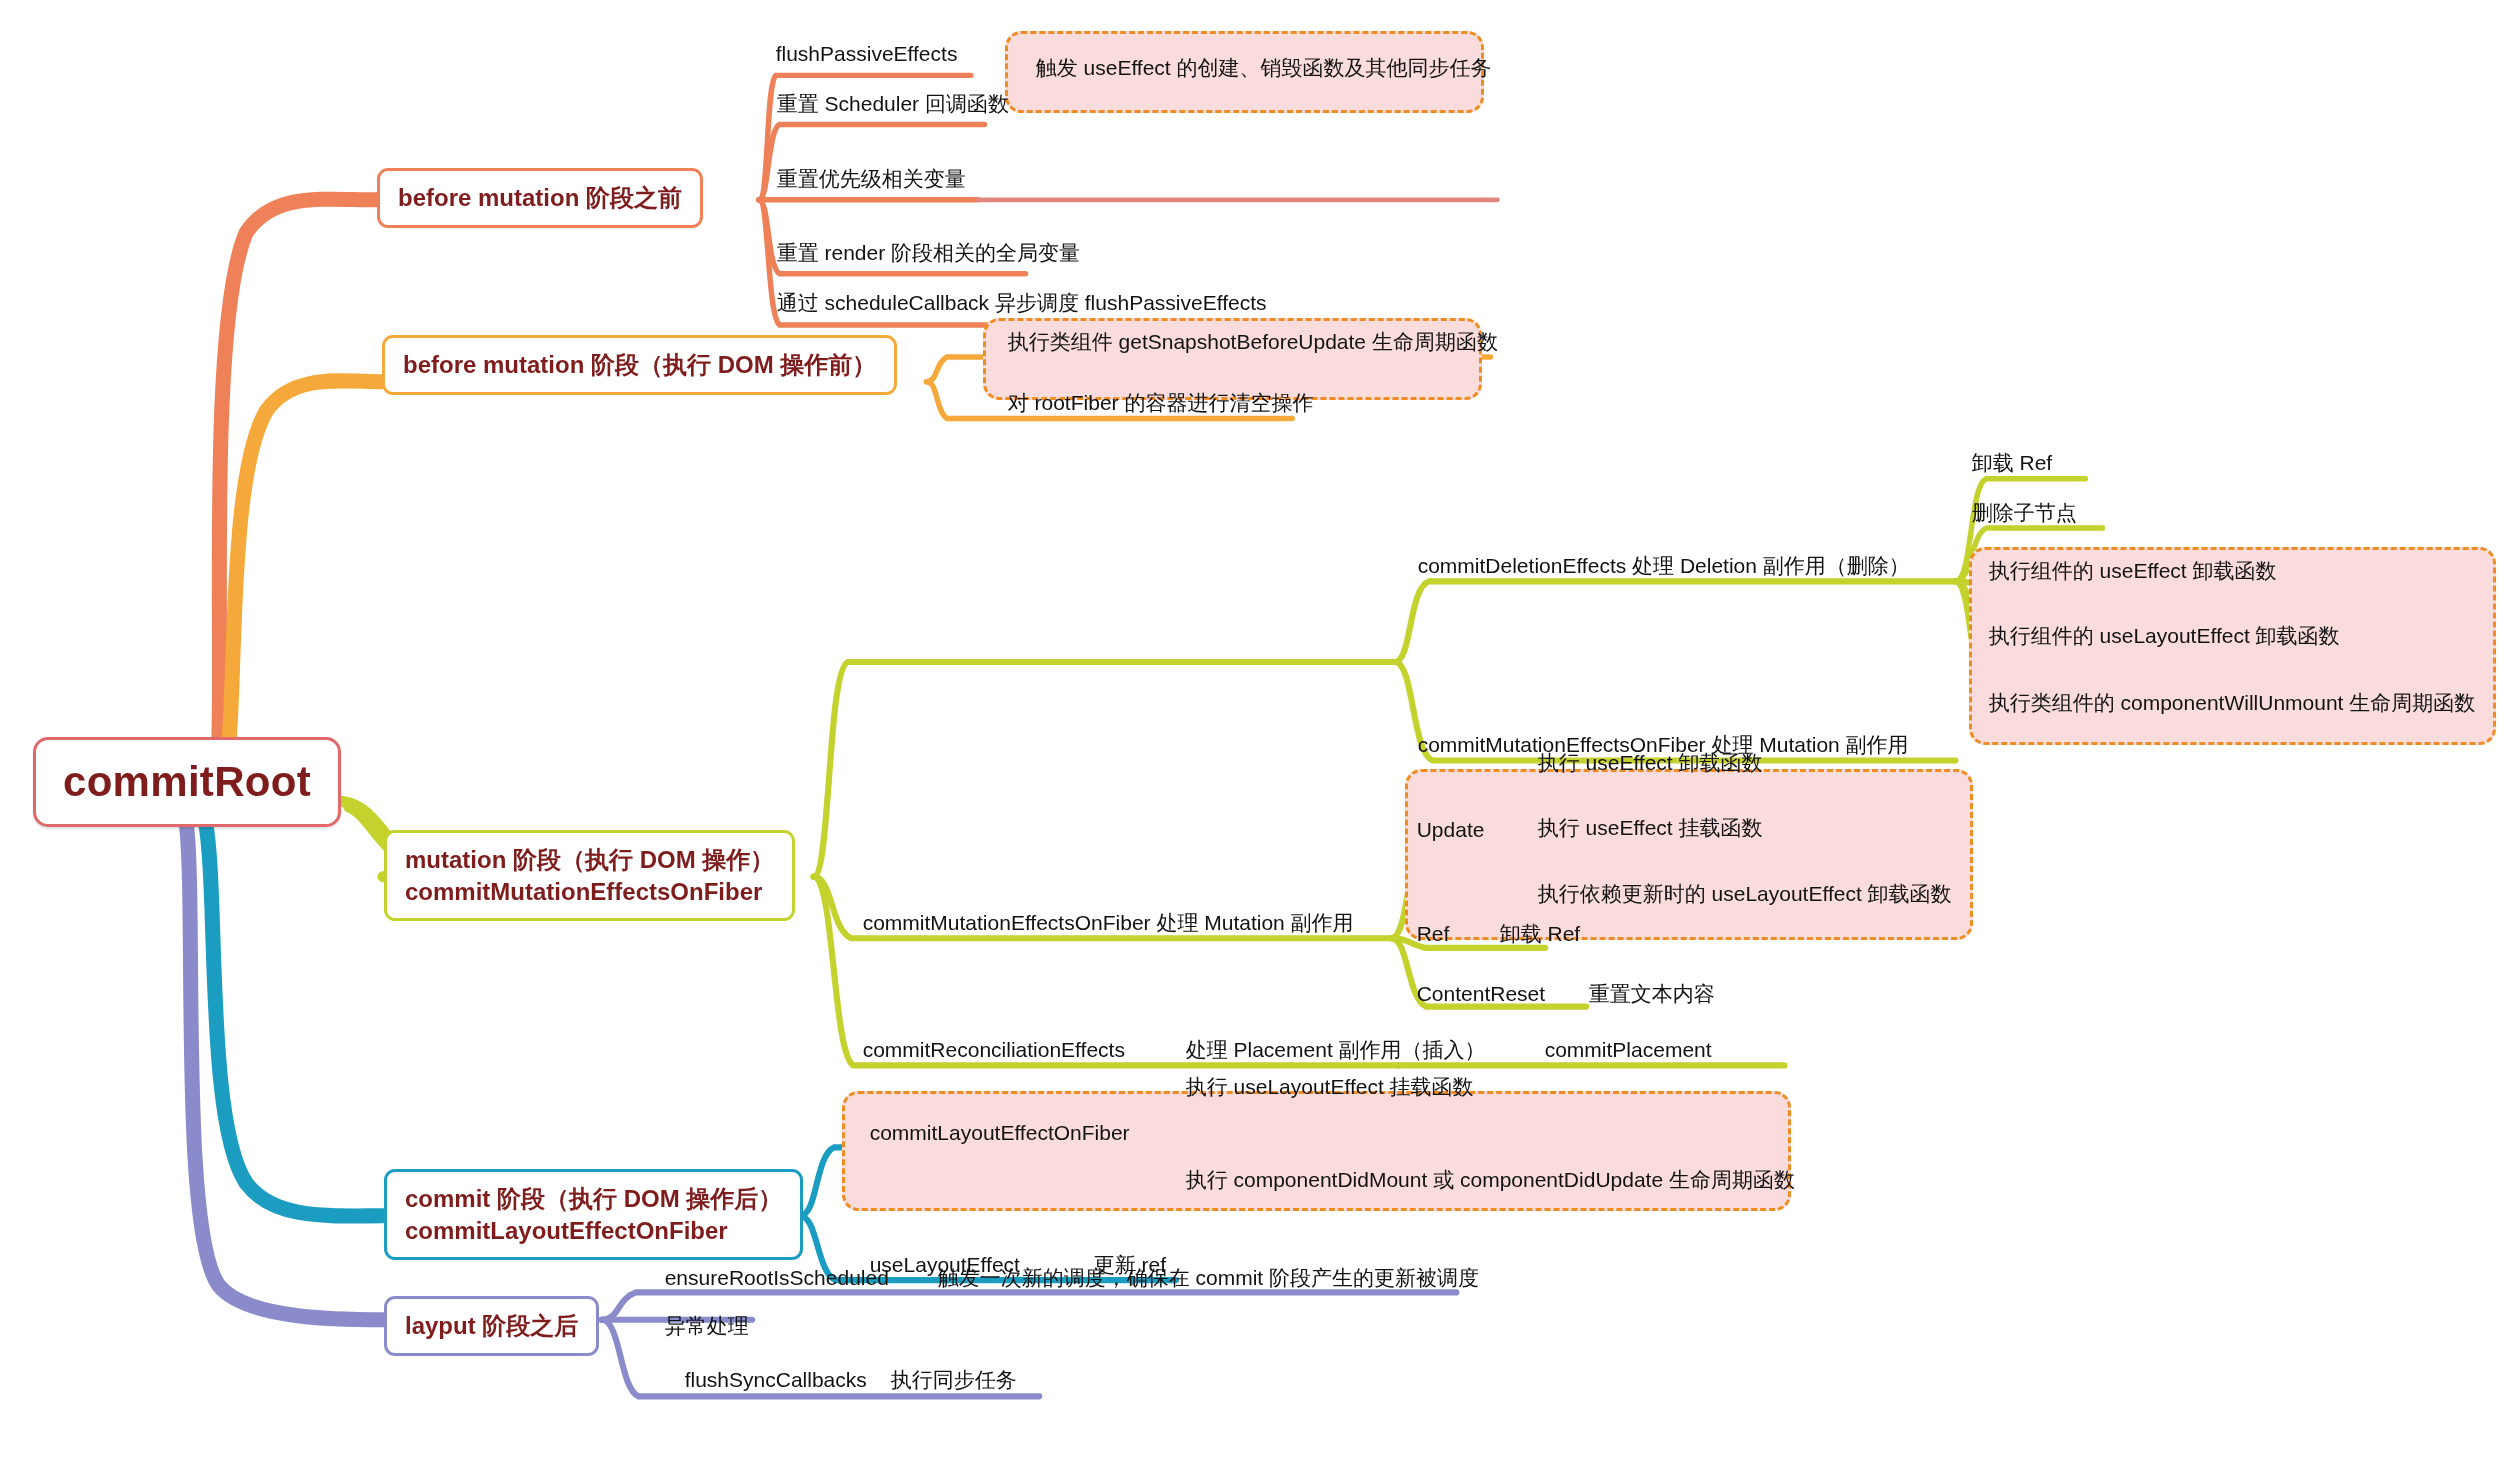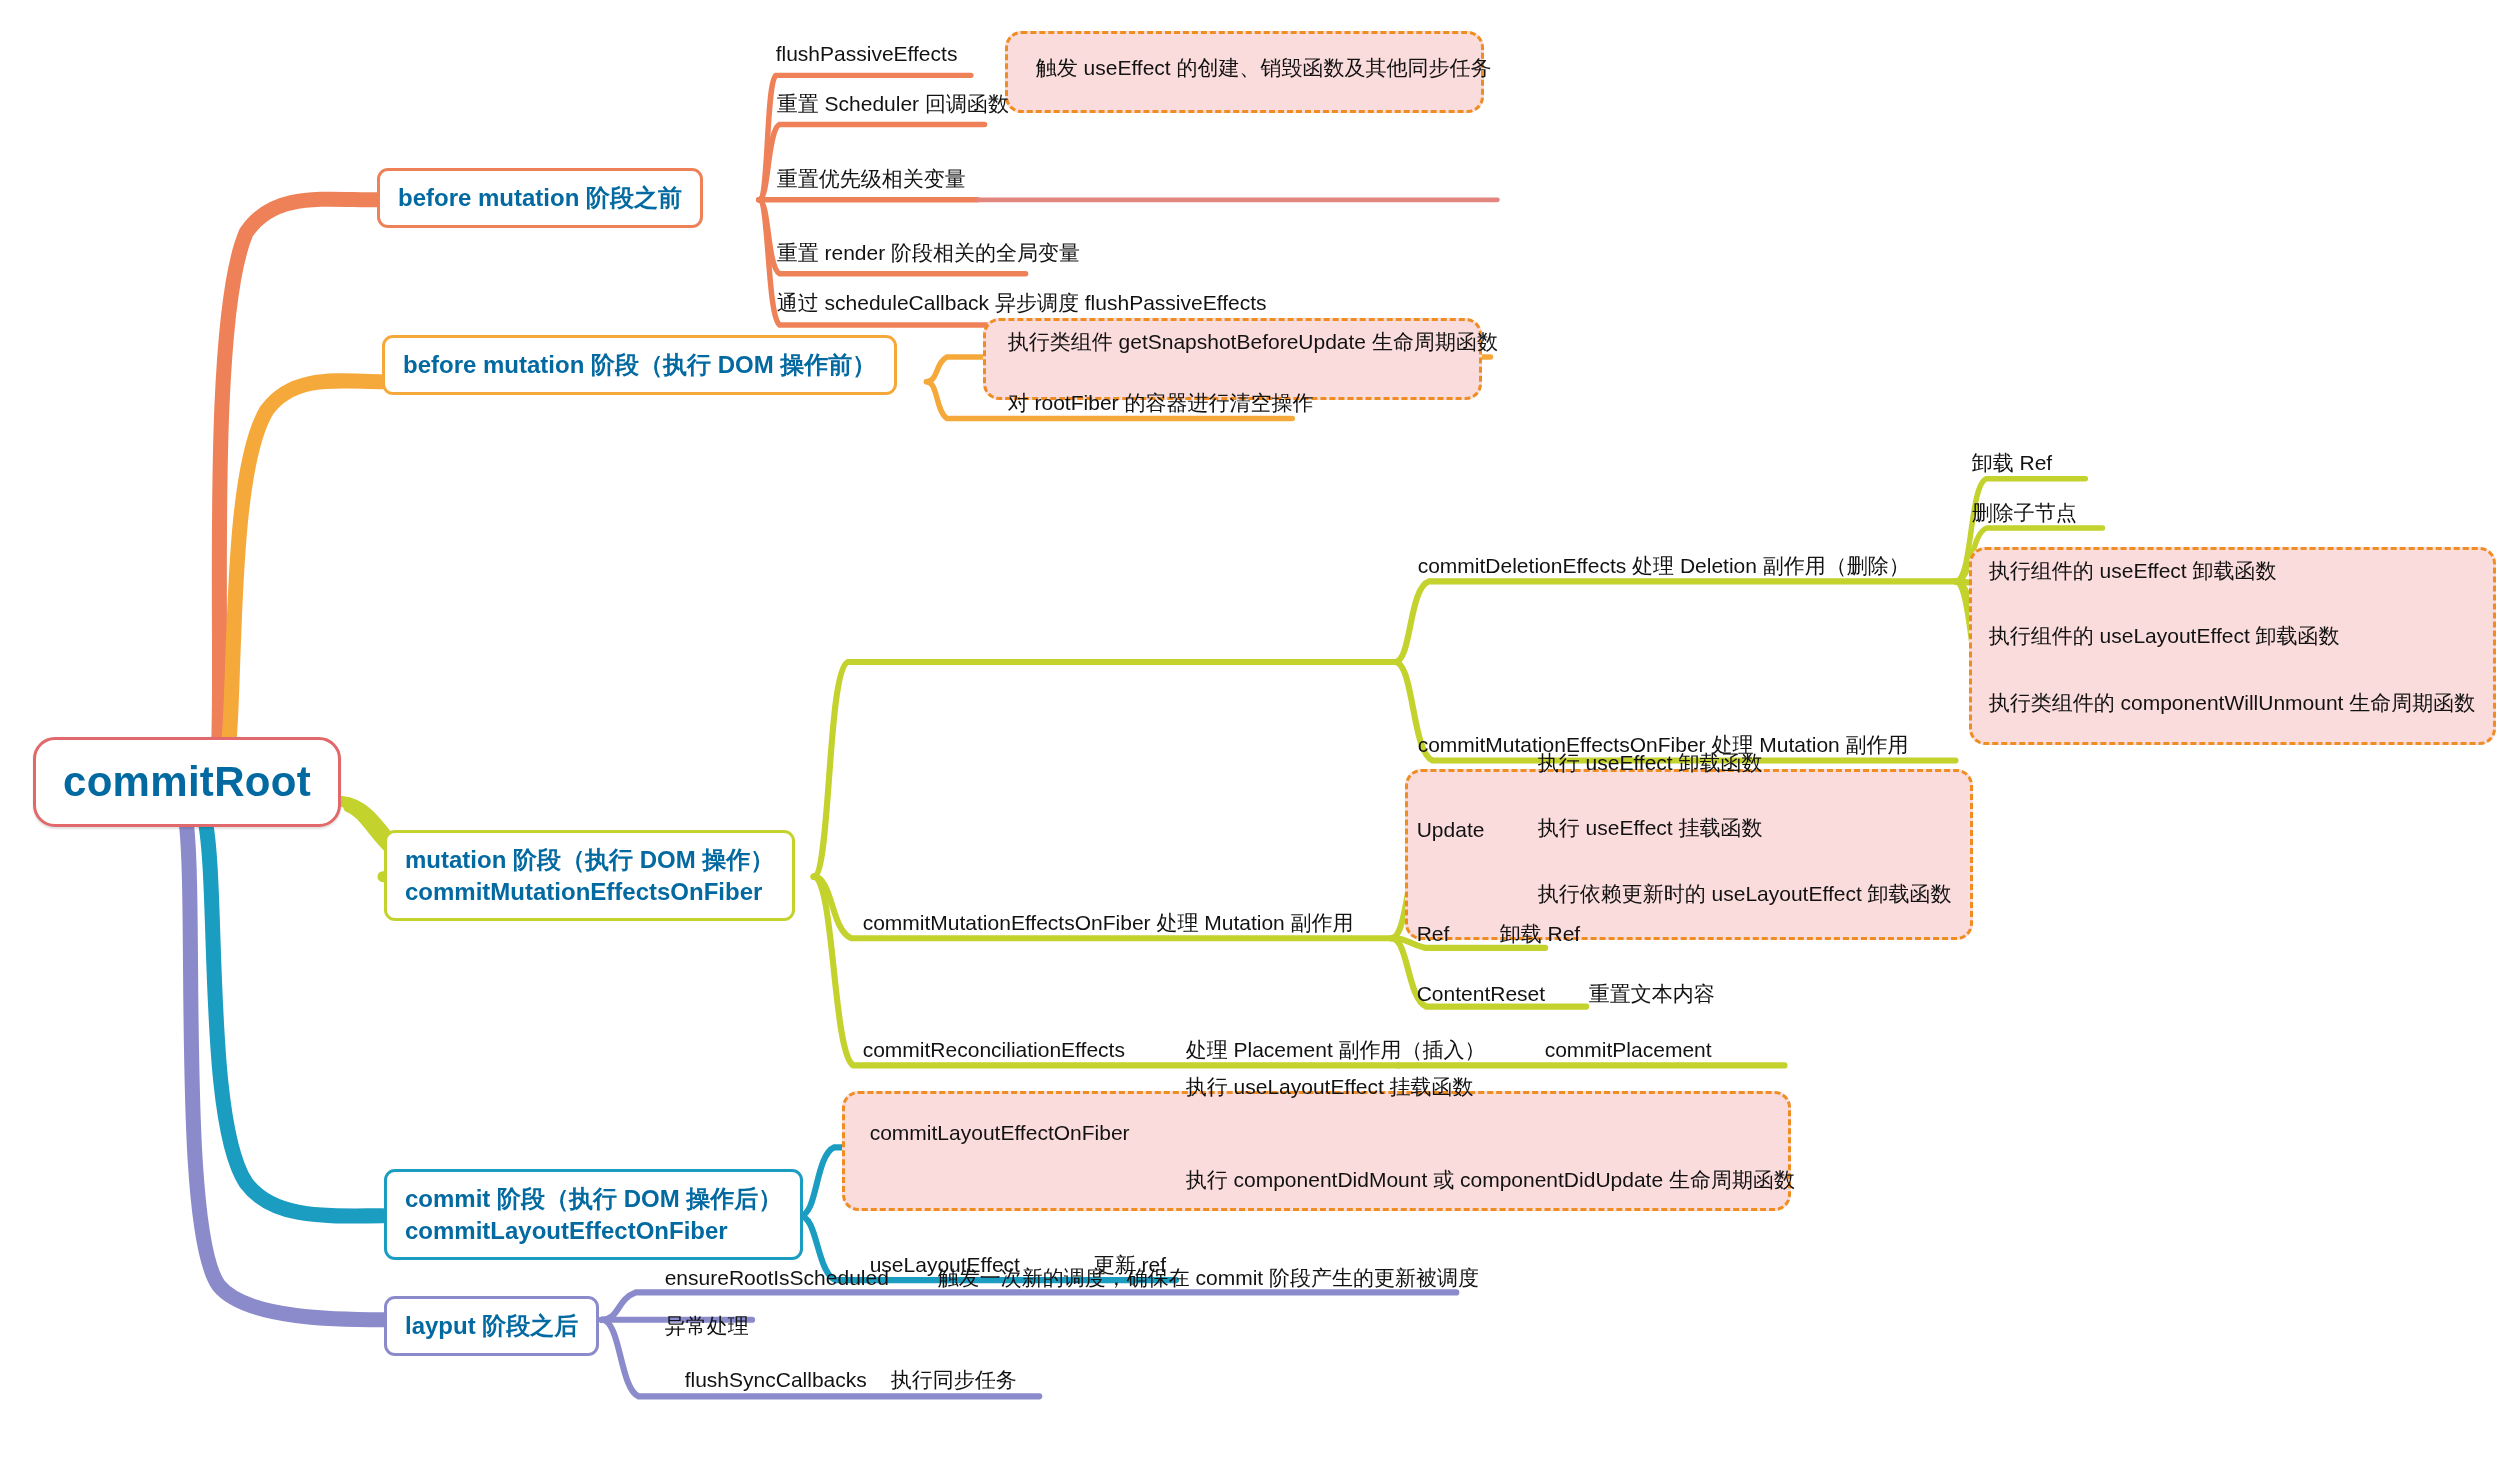--- a/index.html
+++ b/index.html
@@ -12,27 +12,27 @@
     position:relative;
   }
   #stage { position:absolute; left:0; top:0; width:2512px; height:1484px; }
   svg.links { position:absolute; left:0; top:0; width:2512px; height:1484px; pointer-events:none; }
 
   
   .node {
     position:absolute;
     display:flex; flex-direction:column; justify-content:center;
     white-space:nowrap;
-    color:#0369a1;
+    color:#7f1d1d;
   }
 
   
   .root-node {
     border:3.4px solid #e2696b;
-    border-radius:22px;
+    border-radius:15px;
     background:#fff;
     padding:18px 27px;
     font-size:42px;
     font-weight:bold;
     letter-spacing:0.3px;
     box-shadow:0 1.4px 2.1px rgba(0,0,0,0.12);
   }
 
   
   .l1 {

